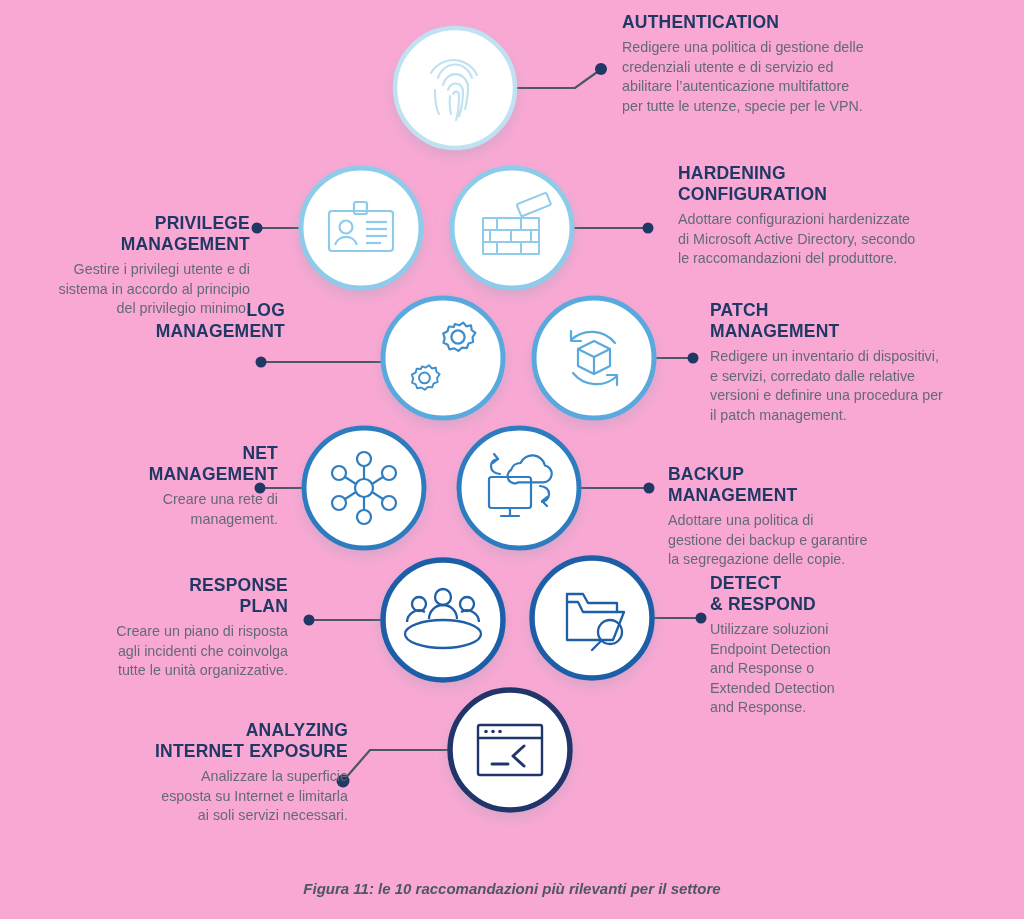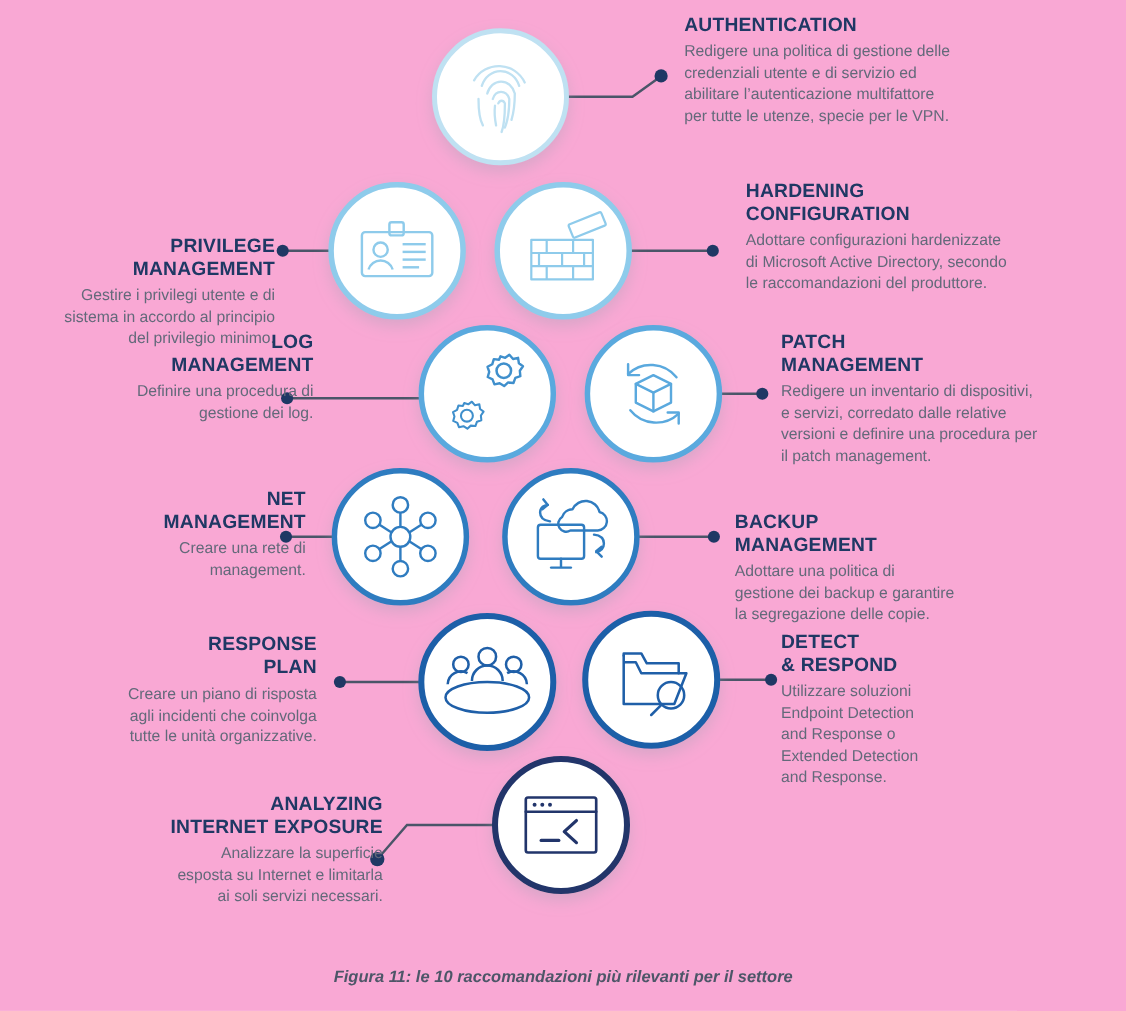--- a/index.html
+++ b/index.html
@@ -272,22 +272,20 @@
     <p class="title">HARDENING
 CONFIGURATION</p>
     <p class="desc">Adottare configurazioni hardenizzate
 di Microsoft Active Directory, secondo
 le raccomandazioni del produttore.</p>
   </div>
 
   <div class="item-text side-left" style="left:31px; top:300px; width:254px;">
     <p class="title">LOG
 MANAGEMENT</p>
-    <p class="desc">Definire una procedura di
-gestione dei log.</p>
   </div>
 
   <div class="item-text side-right" style="left:710px; top:300px; width:300px;">
     <p class="title">PATCH
 MANAGEMENT</p>
     <p class="desc">Redigere un inventario di dispositivi,
 e servizi, corredato dalle relative
 versioni e definire una procedura per
 il patch management.</p>
   </div>

